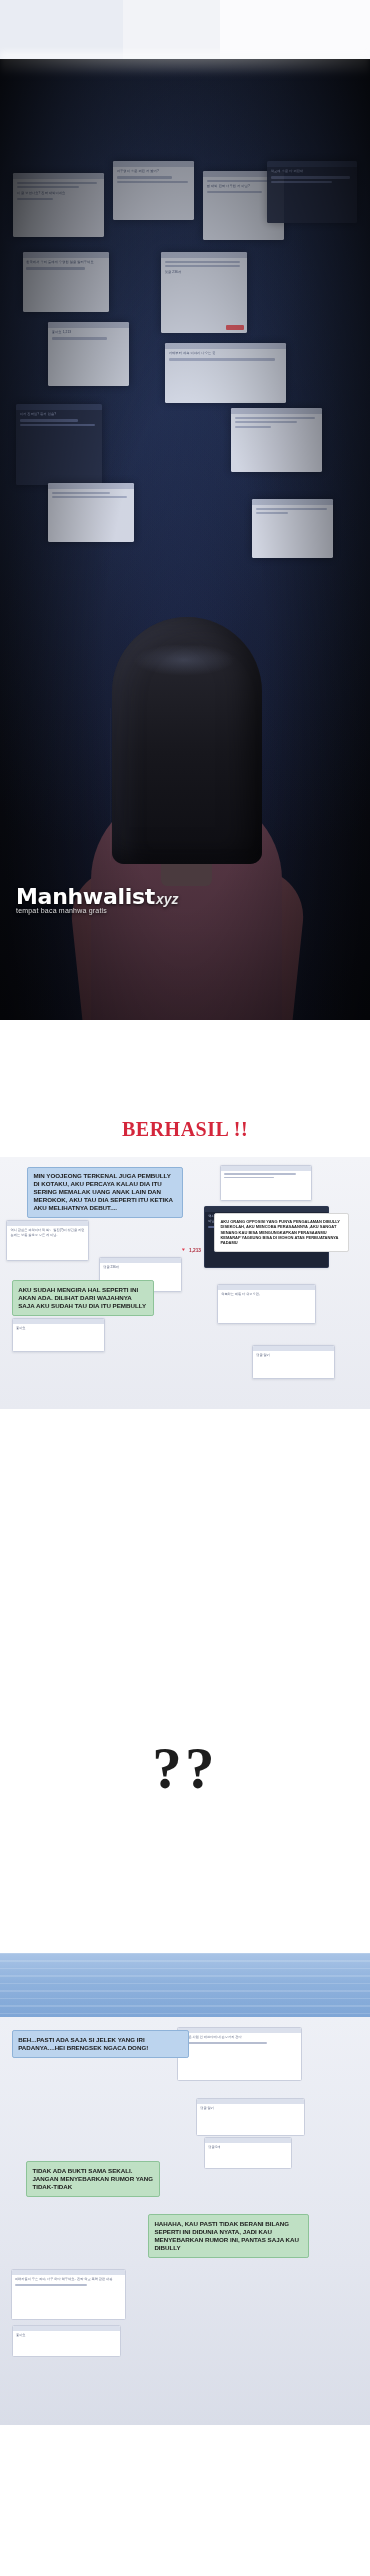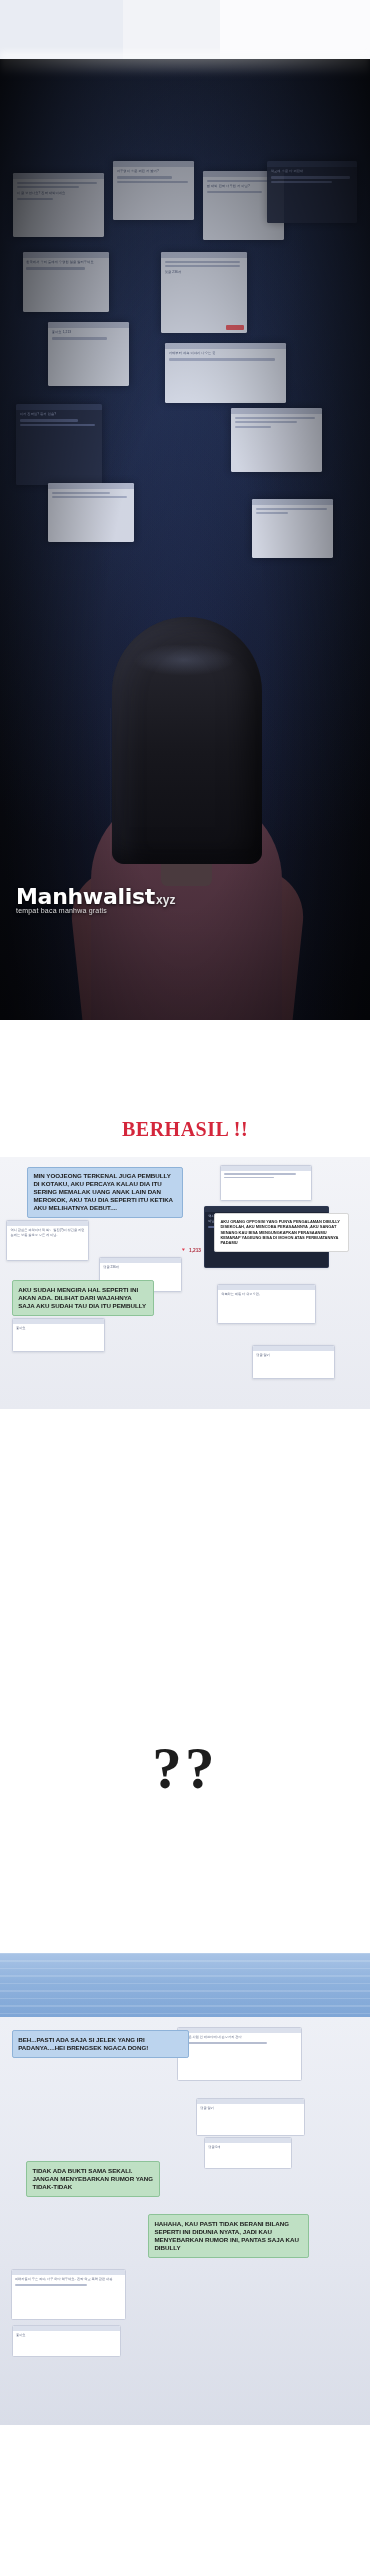--- a/index.html
+++ b/index.html
@@ -193,24 +193,25 @@
     color: #ffffff;
     text-shadow: 0 1.1px 3.2px rgba(0,0,0,0.8);
   }
   .wm-main {
     font-size: 22px;
     font-weight: bold;
     letter-spacing: -0.3px;
     font-family: "DejaVu Sans", sans-serif;
   }
   .wm-xyz {
-    font-size: 12px;
+    font-size: 14px;
     font-weight: bold;
     color: #e8e8e8;
     margin-left: 1.1px;
+    font-style: italic;
   }
   .wm-sub {
     font-size: 7px;
     color: #dcdcdc;
     letter-spacing: 0.2px;
     margin-top: -2.1px;
   }
 
   
   .panel2 {

